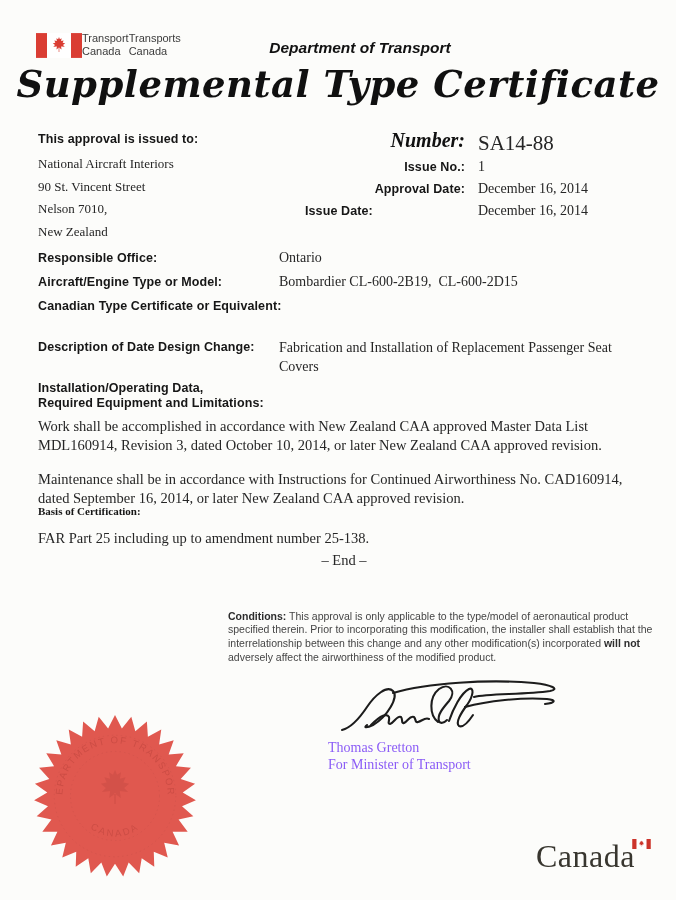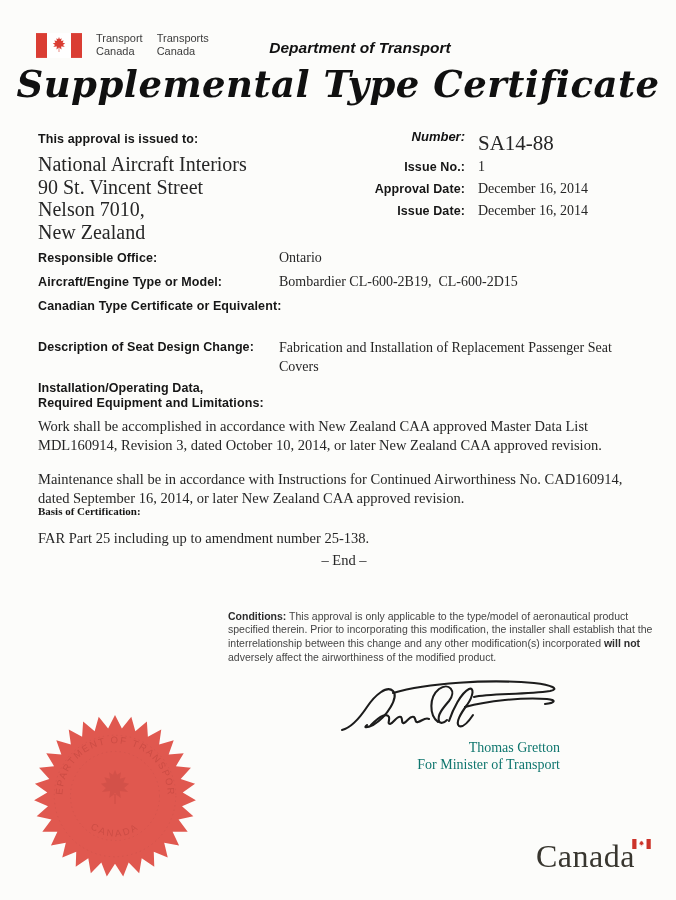--- a/index.html
+++ b/index.html
@@ -23,44 +23,44 @@
   }
   .dept {
     font-family:"Liberation Sans", sans-serif; font-weight:bold; font-style:italic;
     font-size:15.5px; color:#111;
   }
   .doc-title {
     font-family:"DejaVu Serif", serif; font-style:italic; font-weight:bold;
     font-size:37px; color:#101010; letter-spacing:0.5px;
   }
   .meta-label-num {
-    font-family:Liberation Sans, sans-serif; font-style:italic; font-weight:bold;
-    font-size:13px; color:#111;
+    font-family:Liberation Serif, serif; font-style:italic; font-weight:bold;
+    font-size:20px; color:#111;
   }
   .meta-num-val { font-size:21px; }
-  .addr { font-size:20px; line-height:22.5px; color:#262626; }
+  .addr { font-size:13px; line-height:22.5px; color:#262626; }
   .para { font-size:14.5px; line-height:18.5px; color:#262626; }
   .serif-bold { font-weight:bold; font-size:11px; color:#161616; }
   .conditions {
     font-family:"Liberation Sans", sans-serif; font-size:10.5px;
     line-height:13.8px; color:#454545; white-space:pre-wrap;
   }
   .conditions b { color:#2d2d2d; }
-  .sig-block { text-align:right; font-size:14px; line-height:17px; color:#0f766e; }
+  .sig-block { text-align:left; font-size:14px; line-height:17px; color:#8b5cf6; }
   .wordmark {
     font-family:"Liberation Serif", serif; font-size:32px; color:#38362f;
     letter-spacing:0.5px;
   }
 </style>
 </head>
 <body>
 
 <div class="page">
 
-  <div class="abs" style="left:36px; top:32px; display:flex; gap:14px;">
+  <div class="abs" style="left:36px; top:32px; display:flex; ">
     <svg width="46" height="27" viewBox="0 0 50 27">
       <rect x="0" y="0" width="12" height="27" fill="#da3d33"></rect>
       <rect x="38" y="0" width="12" height="27" fill="#da3d33"></rect>
       <rect x="12" y="0" width="26" height="27" fill="#ffffff"></rect>
       <g transform="translate(13 1.5) scale(0.24)">
         <path d="M50 12 L54 22 L62 17 L59.5 30 L71 27 L66.5 37.5 L78 40 L68 48 L76 56 L59.5 54 L61.5 68 L50 59.5 L38.5 68 L40.5 54 L24 56 L32 48 L22 40 L33.5 37.5 L29 27 L40.5 30 L38 17 L46 22 Z M48.6 58 L48.6 80 L51.4 80 L51.4 58 Z" fill="#da3d33"></path>
       </g>
     </svg>
     <div class="logo-text">
       <div>Transport</div>
@@ -86,32 +86,32 @@
 
   <div class="abs meta-label-num" style="left:305px; top:129px; width:160px; text-align:right;">Number:</div>
   <div class="abs val meta-num-val" style="left:478px; top:131px;">SA14-88</div>
 
   <div class="abs lbl" style="left:305px; top:160px; width:160px; text-align:right;">Issue No.:</div>
   <div class="abs val" style="left:478px; top:159px;">1</div>
 
   <div class="abs lbl" style="left:305px; top:182px; width:160px; text-align:right;">Approval Date:</div>
   <div class="abs val" style="left:478px; top:181px;">December 16, 2014</div>
 
-  <div class="abs lbl" style="left:305px; top:204px; width:160px; text-align:right;">Issue Date:</div>
+  <div class="abs lbl" style="left:305px; top:204px; width:160px; ">Issue Date:</div>
   <div class="abs val" style="left:478px; top:203px;">December 16, 2014</div>
 
   <div class="abs lbl" style="left:38px; top:251px;">Responsible Office:</div>
   <div class="abs val" style="left:279px; top:250px;">Ontario</div>
 
   <div class="abs lbl" style="left:38px; top:275px;">Aircraft/Engine Type or Model:</div>
   <div class="abs val" style="left:279px; top:274px;">Bombardier CL-600-2B19,  CL-600-2D15</div>
 
   <div class="abs lbl" style="left:38px; top:299px;">Canadian Type Certificate or Equivalent:</div>
 
-  <div class="abs lbl" style="left:38px; top:340px;">Description of Seat Design Change:</div>
+  <div class="abs lbl" style="left:38px; top:340px;">Description of Date Design Change:</div>
   <div class="abs" style="left:38px; top:381px; line-height:14.5px;">
     <div class="lbl">Installation/Operating Data,</div>
     <div class="lbl">Required Equipment and Limitations:</div>
   </div>
 
   <div class="abs val" style="left:279px; top:338px; width:372px; line-height:19px;">Fabrication and Installation of Replacement Passenger Seat Covers</div>
 
   <div class="abs para" style="left:38px; top:417px; width:612px;">Work shall be accomplished in accordance with New Zealand CAA approved Master Data List MDL160914, Revision 3, dated October 10, 2014, or later New Zealand CAA approved revision.</div>
   <div class="abs para" style="left:38px; top:470px; width:616px;">Maintenance shall be in accordance with Instructions for Continued Airworthiness No. CAD160914, dated September 16, 2014, or later New Zealand CAA approved revision.</div>
 

